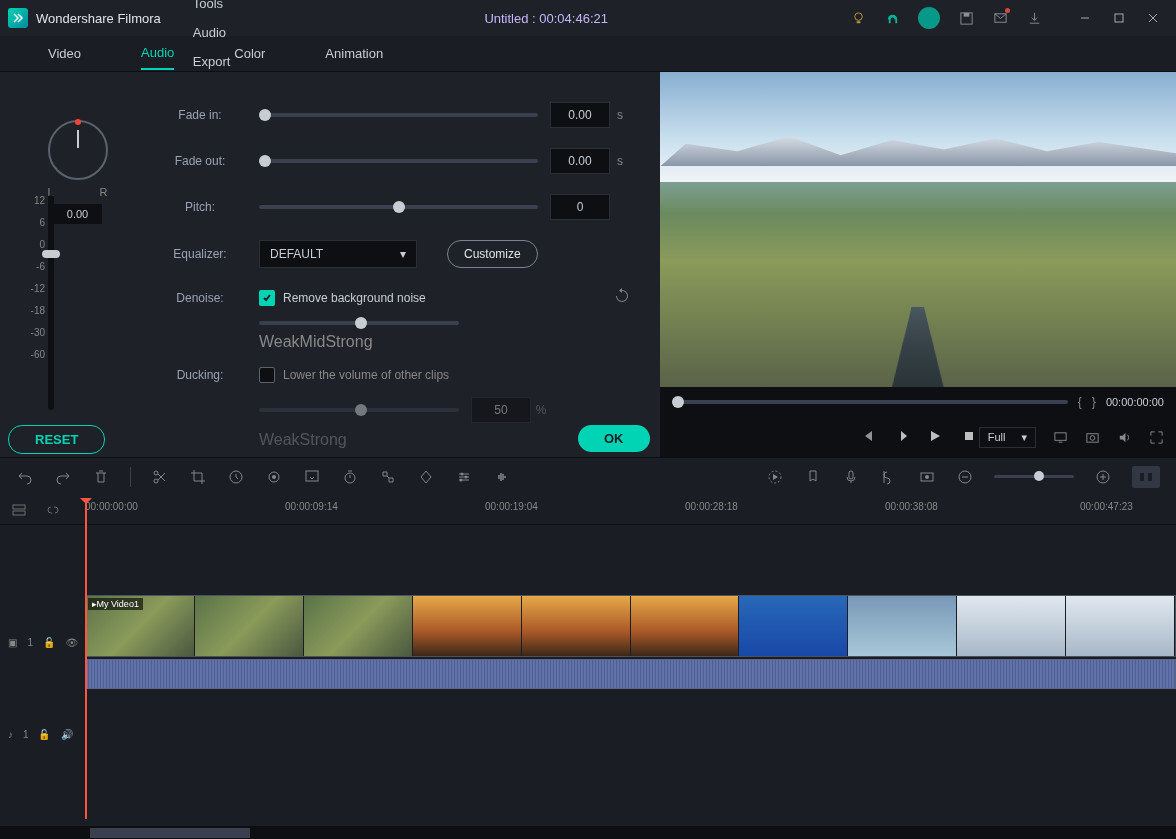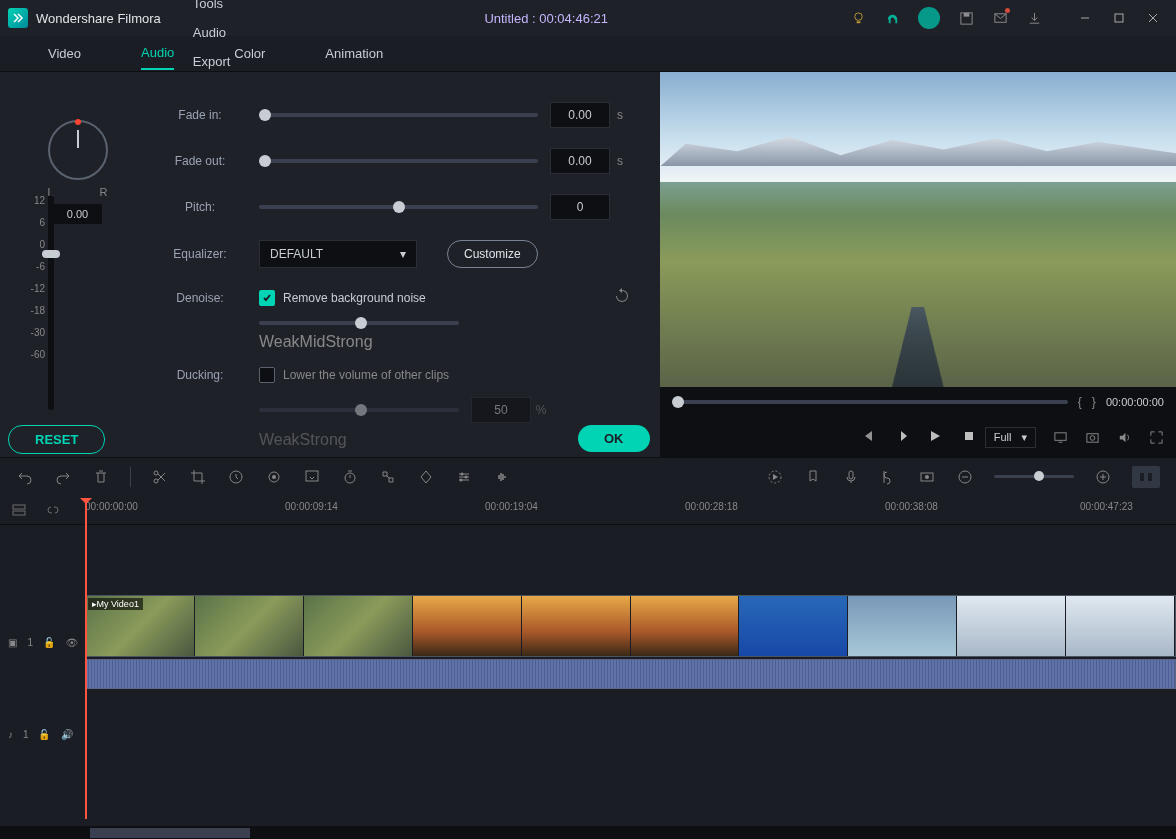--- a/index.html
+++ b/index.html
@@ -63,21 +63,21 @@
 .mountain{position:absolute;top:18%;left:0;right:0;height:12%;background:linear-gradient(180deg,#e8eef4 0%,#8a96a8 100%);clip-path:polygon(0% 100%,5% 40%,15% 60%,25% 20%,35% 70%,45% 30%,55% 55%,65% 25%,75% 60%,85% 35%,100% 65%,100% 100%);}
 
 .playback-bar{height:30px;display:flex;align-items:center;padding:0 12px;gap:10px;}
 .pb-track{flex:1;height:4px;background:#3a4050;border-radius:2px;position:relative;cursor:pointer;}
 .pb-thumb{position:absolute;left:0;top:-4px;width:12px;height:12px;background:#c8cdd4;border-radius:50%;}
 .pb-time{font-size:11px;color:#c8cdd4;}
 
 .transport-bar{height:40px;display:flex;align-items:center;justify-content:center;gap:20px;position:relative;}
 .transport-btn{cursor:pointer;opacity:0.85;}
 .transport-right{position:absolute;right:12px;display:flex;align-items:center;gap:16px;}
-.quality-dd{background:#0d0f12;border:1px solid #2a2e37;padding:3px 8px;cursor:pointer;display:flex;gap:10px;font-size:11px;}
+.quality-dd{background:#0d0f12;border:1px solid #2a2e37;padding:3px 8px;cursor:pointer;display:flex;gap:16px;font-size:11px;}
 
 .toolbar{height:38px;background:#1a1d23;display:flex;align-items:center;padding:0 16px;gap:20px;border-top:1px solid #0d0f12;}
 .tb-tool{cursor:pointer;opacity:0.75;width:18px;height:18px;display:flex;align-items:center;justify-content:center;}
 .tb-tool svg{width:16px;height:16px;}
 .tb-spacer{flex:1;}
 .zoom-slider{width:80px;height:3px;background:#3a4050;border-radius:2px;position:relative;cursor:pointer;}
 .zoom-slider-thumb{position:absolute;left:50%;top:-4px;width:10px;height:10px;background:#c8cdd4;border-radius:50%;}
 
 .timeline{height:345px;background:#1a1d23;display:flex;flex-direction:column;}
 .ruler{height:30px;display:flex;position:relative;padding-left:85px;border-bottom:1px solid #0d0f12;}

